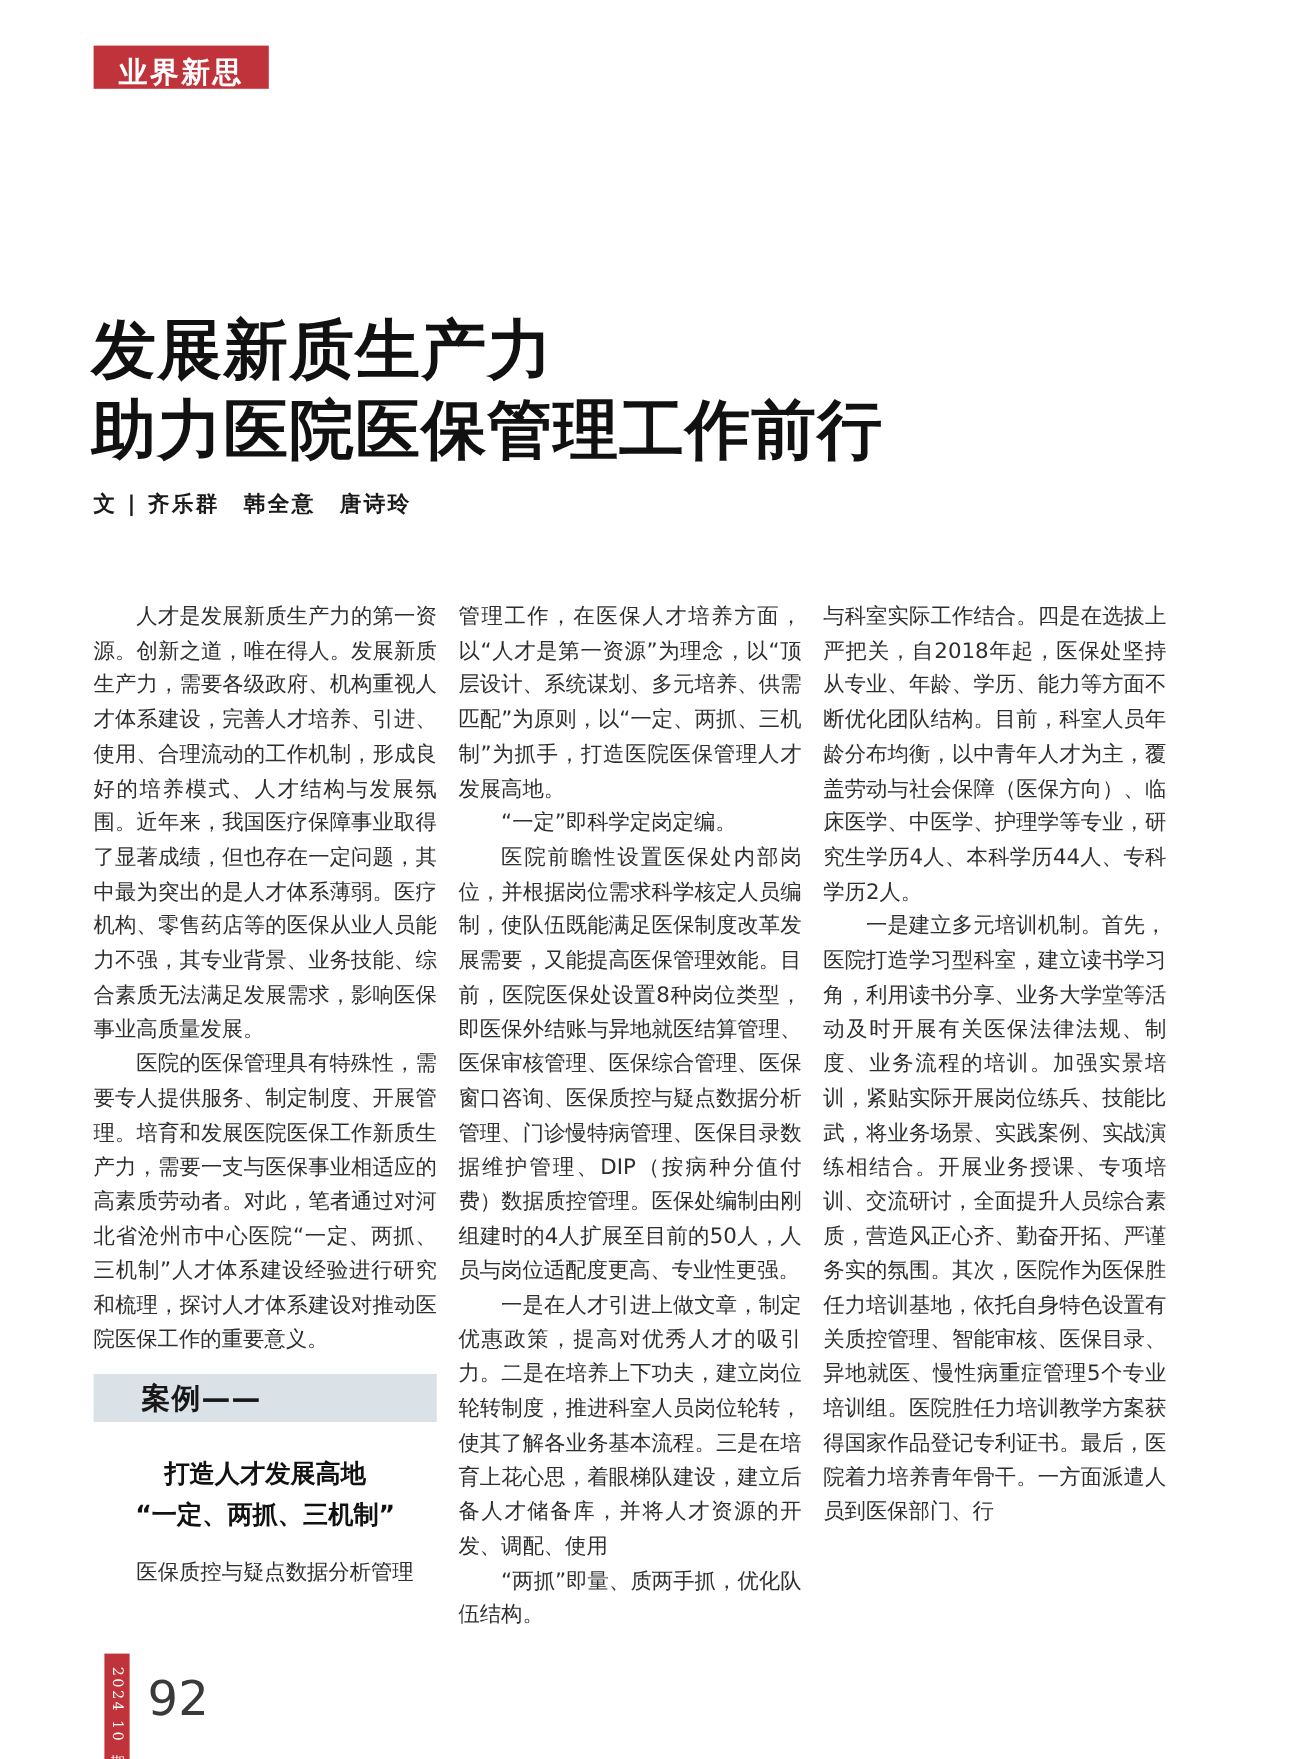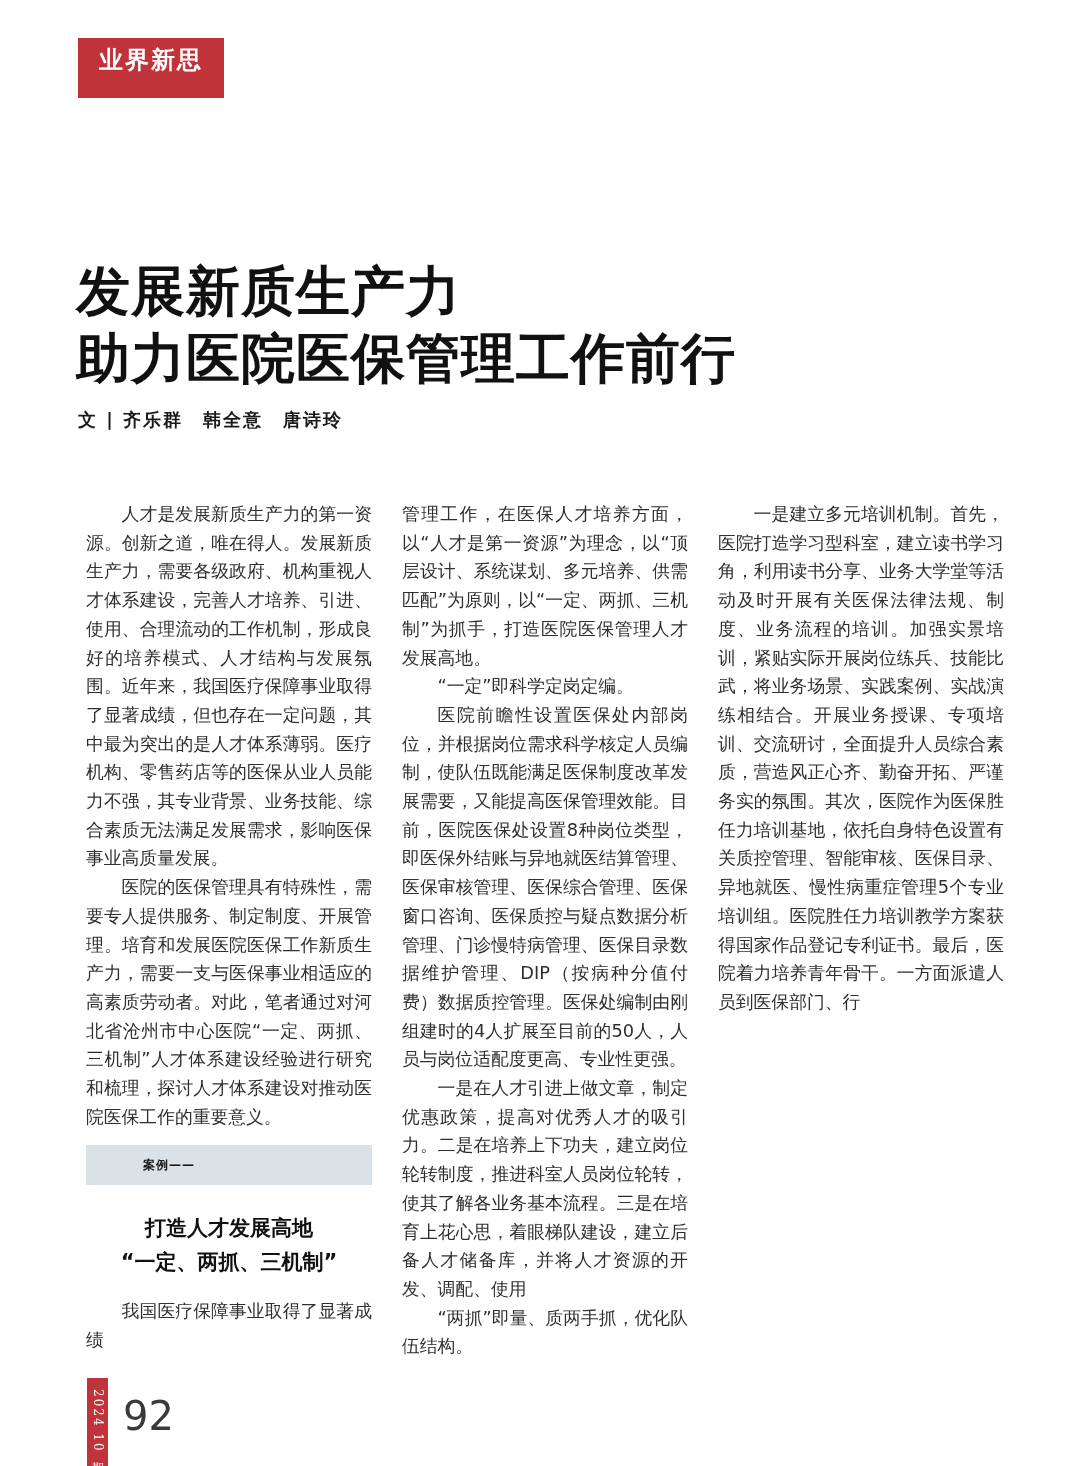--- a/index.html
+++ b/index.html
@@ -6,21 +6,21 @@
   body{
     width:1080px;height:1466px;
     background:#ffffff;
     position:relative;
     overflow:hidden;
     font-family:"DejaVu Sans",sans-serif;
     color:#2e2e2e;
   }
   .badge{
     position:absolute;left:78px;top:38px;
-    height:60px;line-height:44px;
+    height:36px;line-height:44px;
     padding:0 21px;
     background:#c0333a;
     color:#ffffff;
     font-size:24px;font-weight:700;
     letter-spacing:2px;
   }
   .title{
     position:absolute;left:76px;top:258px;
     font-size:54px;line-height:67px;
     font-weight:900;color:#111111;
@@ -28,36 +28,36 @@
     white-space:nowrap;
   }
   .byline{
     position:absolute;left:78px;top:408px;
     font-size:18px;font-weight:700;color:#1a1a1a;
     letter-spacing:2px;
   }
   .columns{
     position:absolute;left:78px;top:500px;
     width:926px;height:826px;
-    display:flex;gap:30px;justify-content:flex-end;
+    display:flex;gap:18px;
   }
   .col{
     width:286px;min-width:286px;
     font-size:17.8px;line-height:28.7px;
     text-align:justify;
     color:#2e2e2e;
   }
   .para{margin:0;}
   .ind{text-indent:2em;}
   .case-label-box{
     margin-top:14px;
     background:#dbe2e7;
     height:40px;line-height:40px;
-    padding-left:57px;
-    font-size:12px;font-weight:700;color:#171717;
+    padding-left:40px;
+    font-size:24px;font-weight:700;color:#171717;
     letter-spacing:1px;
   }
   .subhead{
     margin-top:26px;
     text-align:center;
     font-size:21px;font-weight:700;color:#111111;
     line-height:34px;
   }
   .case-intro{margin-top:18px;}
   .issue-strip{
@@ -93,31 +93,32 @@
 <div class="columns">
 
   <div class="col">
     <p class="para ind">人才是发展新质生产力的第一资源。创新之道，唯在得人。发展新质生产力，需要各级政府、机构重视人才体系建设，完善人才培养、引进、使用、合理流动的工作机制，形成良好的培养模式、人才结构与发展氛围。近年来，我国医疗保障事业取得了显著成绩，但也存在一定问题，其中最为突出的是人才体系薄弱。医疗机构、零售药店等的医保从业人员能力不强，其专业背景、业务技能、综合素质无法满足发展需求，影响医保事业高质量发展。</p>
     <p class="para ind">医院的医保管理具有特殊性，需要专人提供服务、制定制度、开展管理。培育和发展医院医保工作新质生产力，需要一支与医保事业相适应的高素质劳动者。对此，笔者通过对河北省沧州市中心医院“一定、两抓、三机制”人才体系建设经验进行研究和梳理，探讨人才体系建设对推动医院医保工作的重要意义。</p>
     <div class="case-label-box">案例——</div>
     <div class="subhead">
       <div>打造人才发展高地</div>
       <div>“一定、两抓、三机制”</div>
     </div>
-    <p class="para ind case-intro">我国医疗保障事业取得了显著成绩</p>
+    <p class="para ind case-intro">医保质控与疑点数据分析管理</p>
   </div>
 
   <div class="col">
     <p class="para">管理工作，在医保人才培养方面，以“人才是第一资源”为理念，以“顶层设计、系统谋划、多元培养、供需匹配”为原则，以“一定、两抓、三机制”为抓手，打造医院医保管理人才发展高地。</p>
     <p class="para ind">“一定”即科学定岗定编。</p>
     <p class="para ind">医院前瞻性设置医保处内部岗位，并根据岗位需求科学核定人员编制，使队伍既能满足医保制度改革发展需要，又能提高医保管理效能。目前，医院医保处设置8种岗位类型，即医保外结账与异地就医结算管理、医保审核管理、医保综合管理、医保窗口咨询、医保质控与疑点数据分析管理、门诊慢特病管理、医保目录数据维护管理、DIP（按病种分值付费）数据质控管理。医保处编制由刚组建时的4人扩展至目前的50人，人员与岗位适配度更高、专业性更强。</p>
     <p class="para ind">一是在人才引进上做文章，制定优惠政策，提高对优秀人才的吸引力。二是在培养上下功夫，建立岗位轮转制度，推进科室人员岗位轮转，使其了解各业务基本流程。三是在培育上花心思，着眼梯队建设，建立后备人才储备库，并将人才资源的开发、调配、使用</p>
     <p class="para ind">“两抓”即量、质两手抓，优化队伍结构。</p>
   </div>
 
   <div class="col">
+    <p class="para">与科室实际工作结合。四是在选拔上严把关，自2018年起，医保处坚持从专业、年龄、学历、能力等方面不断优化团队结构。目前，科室人员年龄分布均衡，以中青年人才为主，覆盖劳动与社会保障（医保方向）、临床医学、中医学、护理学等专业，研究生学历4人、本科学历44人、专科学历2人。</p>
     <p class="para ind">一是建立多元培训机制。首先，医院打造学习型科室，建立读书学习角，利用读书分享、业务大学堂等活动及时开展有关医保法律法规、制度、业务流程的培训。加强实景培训，紧贴实际开展岗位练兵、技能比武，将业务场景、实践案例、实战演练相结合。开展业务授课、专项培训、交流研讨，全面提升人员综合素质，营造风正心齐、勤奋开拓、严谨务实的氛围。其次，医院作为医保胜任力培训基地，依托自身特色设置有关质控管理、智能审核、医保目录、异地就医、慢性病重症管理5个专业培训组。医院胜任力培训教学方案获得国家作品登记专利证书。最后，医院着力培养青年骨干。一方面派遣人员到医保部门、行</p>
   </div>
 
 </div>
 
 <div class="issue-strip">2024 10期</div>
 <div class="page-number">92</div>
 
 </body></html>

